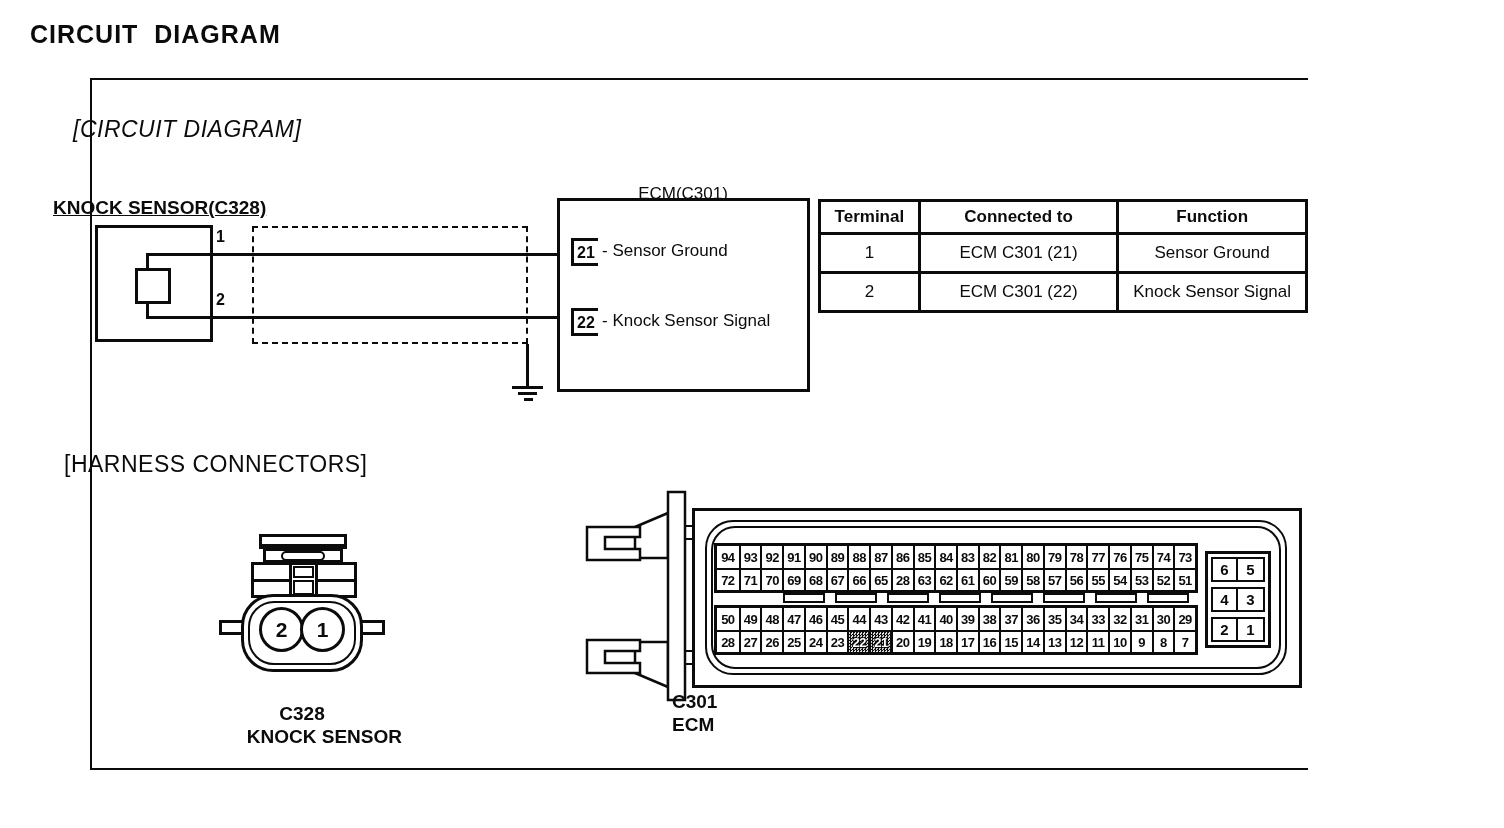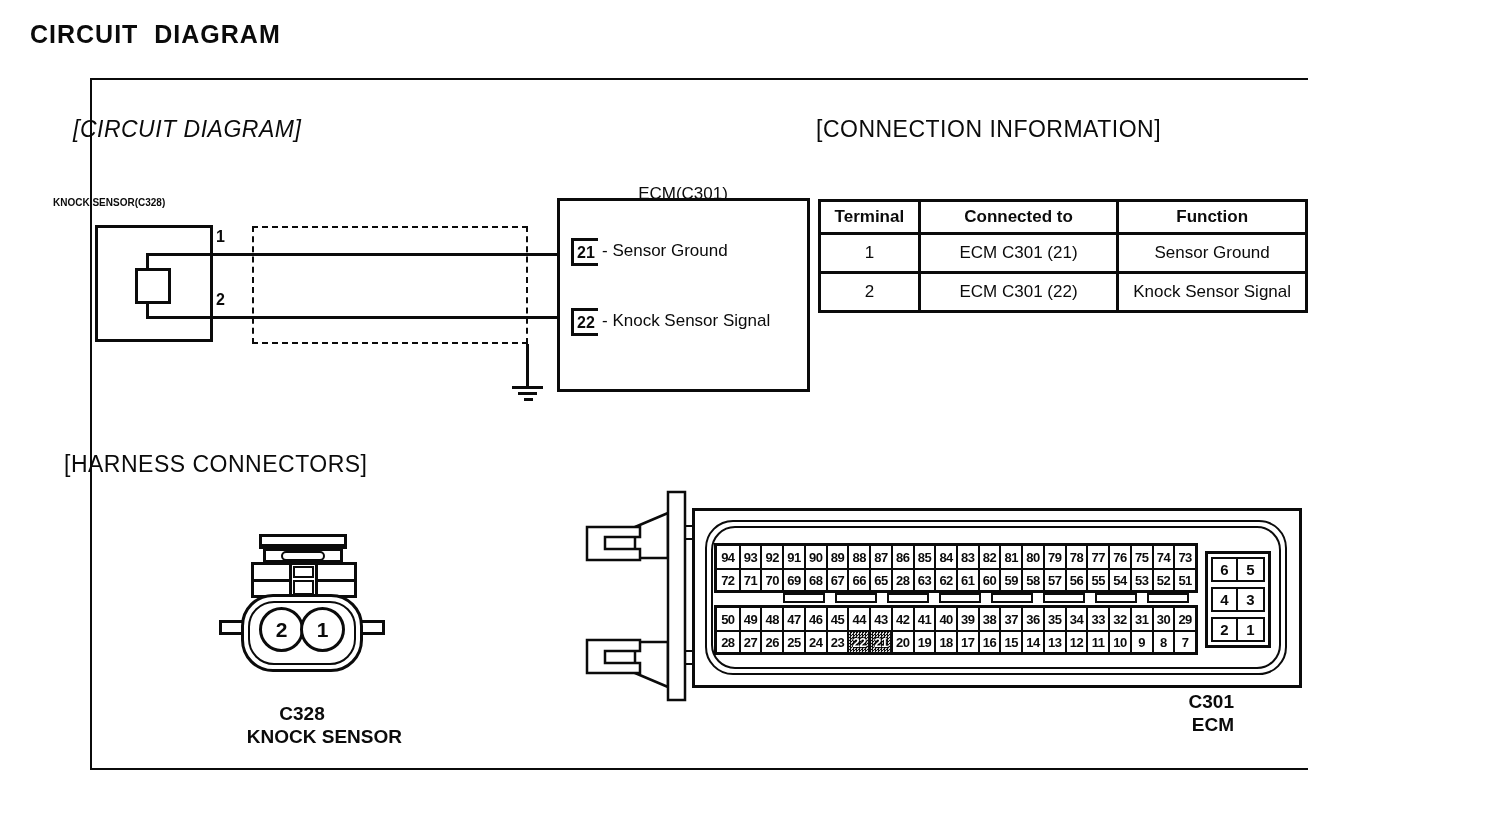--- a/index.html
+++ b/index.html
@@ -5,21 +5,21 @@
   html,body{margin:0;padding:0;background:#fff;}
   .page{
     position:relative;width:1308px;height:828px;background:#fff;
     font-family:"Liberation Sans",sans-serif;color:#0b0b0b;overflow:hidden;
   }
   .abs{position:absolute;}
   .line{position:absolute;background:#0b0b0b;}
   .doc-title{position:absolute;left:30px;top:20px;font-size:25px;font-weight:bold;letter-spacing:1px;white-space:pre;}
   .frame{position:absolute;left:90px;top:78px;width:1350px;height:688px;border:2px solid #0b0b0b;}
   .sect-head{position:absolute;font-size:23px;font-weight:500;letter-spacing:0.5px;white-space:nowrap;}
-  .small-label{position:absolute;font-size:10px;font-weight:600;white-space:nowrap;}
+  .small-label{position:absolute;font-size:19px;font-weight:600;white-space:nowrap;text-decoration:underline;}
   .boxed{position:absolute;border:3px solid #0b0b0b;background:#fff;box-sizing:border-box;}
   .dashedbox{position:absolute;border:2px dashed #0b0b0b;box-sizing:border-box;}
   .pinnum{position:absolute;font-size:16px;font-weight:bold;}
   .halfbox{position:absolute;border:3px solid #0b0b0b;border-right:none;box-sizing:border-box;
     width:27px;height:28px;font-size:16px;font-weight:600;line-height:23px;padding-left:3px;white-space:nowrap;background:#fff;}
   .termfunc{position:absolute;font-size:17px;white-space:nowrap;}
   .ecm-title{position:absolute;left:557px;top:184px;width:252px;text-align:center;font-size:17px;}
   
   table.conn{position:absolute;left:818px;top:199px;border-collapse:collapse;table-layout:fixed;}
   table.conn th,table.conn td{border:3px solid #0b0b0b;text-align:center;padding:0;}
@@ -37,34 +37,33 @@
   .pin.c0{border-left:none;}
   .pin.r0{border-top:none;text-align:right;}
   .pin.hl{background:repeating-conic-gradient(#111 0% 25%,#ddd 0% 50%) 0 0/3px 3px;color:#fff;
     text-shadow:0 0 2px #000,1px 1px 1px #000,-1px -1px 1px #000;}
   .keybar{position:absolute;height:6px;border:2px solid #0b0b0b;background:#fff;width:38px;top:593px;}
   .aux-grid{position:absolute;left:1205px;top:551px;width:54px;border:3px solid #0b0b0b;background:#fff;
     display:grid;grid-template-columns:1fr 1fr;row-gap:5px;padding:3px;}
   .auxpin{border:2.5px solid #0b0b0b;height:21px;display:flex;align-items:center;justify-content:center;
     font-size:15px;font-weight:bold;}
   .auxpin.even{border-left:none;}
-  .c301-label{position:absolute;left:624px;width:610px;text-align:right;font-weight:bold;font-size:19px;}
+  .c301-label{position:absolute;left:672px;width:610px;text-align:left;font-weight:bold;font-size:19px;}
   .figcode{position:absolute;left:1268px;top:783px;width:175px;text-align:right;font-size:16px;font-weight:600;letter-spacing:0.5px;}
 </style>
 </head>
 <body>
 
 <div class="page">
 
   <div class="doc-title">CIRCUIT  DIAGRAM</div>
 
   <div class="frame"></div>
 
   <div class="sect-head" style="left:73px;top:116px;font-style:italic;">[CIRCUIT DIAGRAM]</div>
-  <div class="sect-head" style="left:816px;top:116px;">[CONNECTION INFORMATION]</div>
   <div class="sect-head" style="left:64px;top:451px;">[HARNESS CONNECTORS]</div>
 
   <div class="small-label" style="left:53px;top:197px;">KNOCK SENSOR(C328)</div>
 
   <div class="boxed" style="left:95px;top:225px;width:118px;height:117px;"></div>
   <div class="boxed" style="left:135px;top:268px;width:36px;height:36px;"></div>
 
   <div class="line" style="left:146px;top:255px;width:3px;height:16px;"></div>
   <div class="line" style="left:146px;top:253px;width:427px;height:3px;"></div>
   <div class="line" style="left:146px;top:301px;width:3px;height:18px;"></div>

